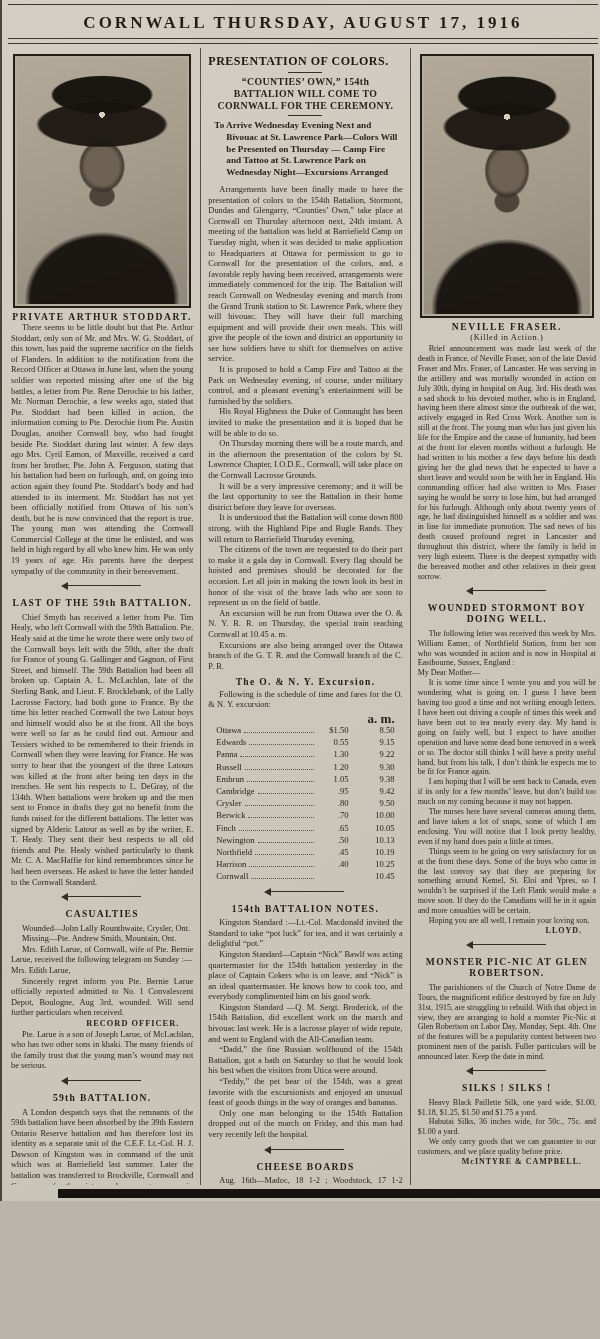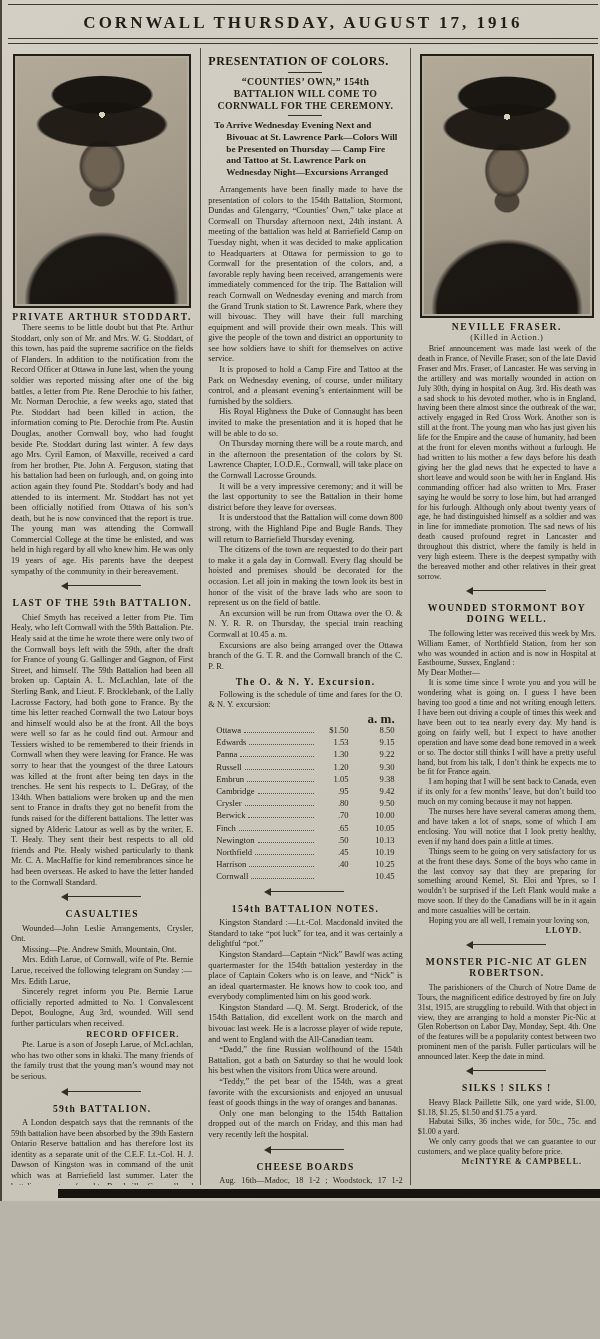--- a/index.html
+++ b/index.html
@@ -139,21 +139,21 @@
 
       <div class="sec-heading">LAST OF THE 59th BATTALION.</div>
       <div>
         <p>Chief Smyth has received a letter from Pte. Tim Healy, who left Cornwall with the 59th Battalion. Pte. Healy said at the time he wrote there were only two of the Cornwall boys left with the 59th, after the draft for France of young G. Gallinger and Gagnon, of First Street, and himself. The 59th Battalion had been all broken up. Captain A. L. McLachlan, late of the Sterling Bank, and Lieut. F. Brocklebank, of the Lally Lacrosse Factory, had both gone to France. By the time his letter reached Cornwall the two Latour boys and himself would also be at the front. All the boys were well so far as he could find out. Armour and Tessiers wished to be remembered to their friends in Cornwall when they were leaving for France. He was sorry to hear that the youngest of the three Latours was killed at the front after being ten days in the trenches. He sent his respects to L. DeGray, of the 134th. When battalions were broken up and the men sent to France in drafts they got no benefit from the funds raised for the different battalions. The letter was signed by Alderic Latour as well as by the writer, E. T. Healy. They sent their best respects to all old friends and Pte. Healy wished particularly to thank Mr. C. A. MacHaffie for kind remembrances since he had been overseas. He asked to have the letter handed to the Cornwall Standard.</p>
       </div>
 
       <div class="divider"></div>
 
       <div class="sec-heading">CASUALTIES</div>
       <div>
-        <p>Wounded—John Leslie Arrangements, Crysler, Ont.</p>
+        <p>Wounded—John Lally Rounthwaite, Crysler, Ont.</p>
         <p>Missing—Pte. Andrew Smith, Mountain, Ont.</p>
         <p>Mrs. Edith Larue, of Cornwall, wife of Pte. Bernie Larue, received the following telegram on Sunday :—</p>
         <p class="no-indent">Mrs. Edith Larue,</p>
         <p>Sincerely regret inform you Pte. Bernie Larue officially reported admitted to No. 1 Convalescent Depot, Boulogne, Aug 3rd, wounded. Will send further particulars when received.</p>
         <p class="sig">RECORD OFFICER.</p>
         <p>Pte. Larue is a son of Joseph Larue, of McLachlan, who has two other sons in khaki. The many friends of the family trust that the young man’s wound may not be serious.</p>
       </div>
 
       <div class="divider"></div>
 
@@ -192,21 +192,21 @@
         </div>
         <div class="fare-row">
             <span class="fare-station">Ottawa</span>
             <span class="fare-leader"></span>
             <span class="fare-amt">$1.50</span>
             <span class="fare-time">8.50</span>
           </div>
         <div class="fare-row">
             <span class="fare-station">Edwards</span>
             <span class="fare-leader"></span>
-            <span class="fare-amt">1.53</span>
+            <span class="fare-amt">0.55</span>
             <span class="fare-time">9.15</span>
           </div>
         <div class="fare-row">
             <span class="fare-station">Panna</span>
             <span class="fare-leader"></span>
             <span class="fare-amt">1.30</span>
             <span class="fare-time">9.22</span>
           </div>
         <div class="fare-row">
             <span class="fare-station">Russell</span>

